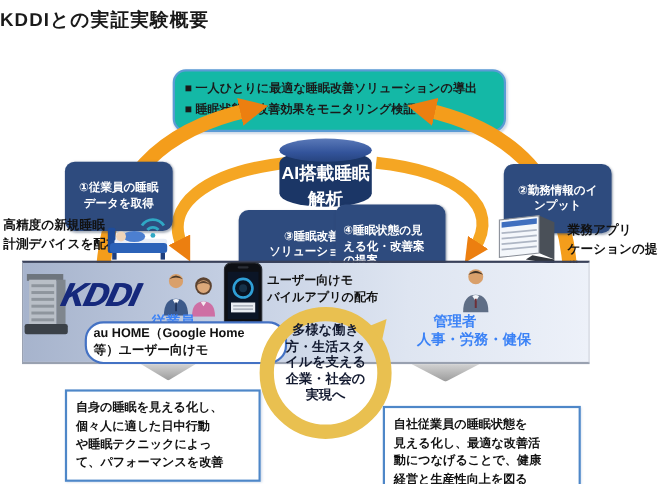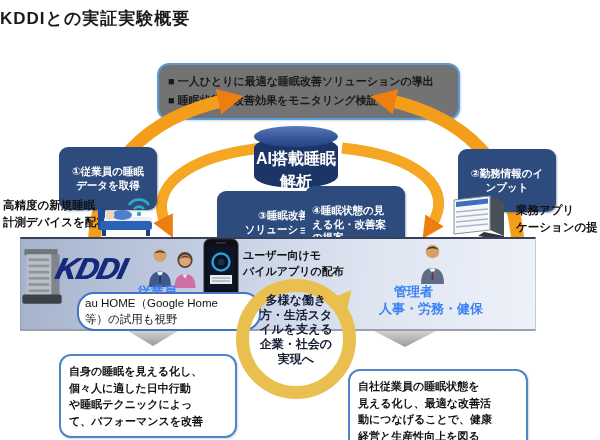--- a/index.html
+++ b/index.html
@@ -7,21 +7,21 @@
     position:relative;width:600px;height:440px;background:#ffffff;overflow:hidden;
     font-family:"Liberation Sans","DejaVu Sans",sans-serif;color:#111;
   }
   .abs{position:absolute;}
   .title{
     left:0;top:7px;width:600px;text-align:left;
     font-size:17px;font-weight:bold;letter-spacing:1px;color:#1a1a1a;
   }
   .goals-box{
     left:157px;top:63px;width:281px;
-    background:#737373;border:2px solid #5B9BD5;border-radius:12px;
+    background:#14b8a6;border:2px solid #5B9BD5;border-radius:12px;
     padding:7px 9px;font-size:11px;font-weight:bold;line-height:1.75;color:#1a1a1a;
     box-shadow:1px 1px 2px rgba(120,150,190,.35);
   }
   svg.arrows{left:0;top:0;width:600px;height:440px;}
   
   .cylinder{left:254px;top:126px;width:84px;height:64px;}
   .cyl-body{position:absolute;left:0;top:10px;width:84px;height:52px;background:#1B3666;border-radius:42px/12px;}
   .cyl-top{position:absolute;left:0;top:0;width:84px;height:21px;border-radius:50%;
     background:linear-gradient(180deg,#5A79B8 0%,#33549B 60%,#27447F 100%);}
   .cyl-text{position:absolute;left:0;top:21px;width:84px;text-align:center;
@@ -48,21 +48,21 @@
   .kddi-logo{
     left:56px;top:252px;font-size:30px;font-weight:bold;font-style:italic;
     color:#16297C;letter-spacing:-1px;transform:skewX(-14deg);
     text-shadow:1px 0 0 #16297C;
   }
   .band-label{font-weight:bold;color:#3b82f6;}
   .employees-label{left:138px;top:283px;width:70px;font-size:13px;}
   .app-note{left:243px;top:248px;width:110px;font-size:11px;font-weight:bold;line-height:1.45;color:#111;}
   .auhome-box{
     left:77px;top:292px;width:168px;background:#fff;border:2px solid #4472C4;border-radius:17px;
-    font-size:11.5px;font-weight:normal;line-height:1.35;padding:2px 6px;color:#111;
+    font-size:11.5px;font-weight:bold;line-height:1.35;padding:2px 6px;color:#111;
   }
   .manager-label{left:394px;top:283px;width:80px;font-size:13px;}
   .manager-sub{left:379px;top:300px;width:110px;font-size:13px;}
   
   .vision-ring{
     left:236px;top:279px;width:94px;height:94px;border:13px solid #E9C050;border-radius:50%;
   }
   .ring-arrow{
     left:337px;top:288px;width:0;height:0;
     border-left:9px solid transparent;border-right:9px solid transparent;
@@ -70,21 +70,21 @@
   }
   .vision-text{
     left:244px;top:293px;width:104px;text-align:center;
     font-size:12px;font-weight:bold;line-height:1.22;color:#131a30;
   }
   .chevron{background:linear-gradient(180deg,#d2d2d2,#9b9b9b);
     clip-path:polygon(0 0,100% 0,50% 100%);}
   .chevron-left{left:128px;top:331px;width:50px;height:15px;}
   .chevron-right{left:374px;top:331px;width:62px;height:16px;}
   .outcome-box{
-    background:#fff;border:2px solid #4E87C8;border-radius:12px;
+    background:#fff;border:2px solid #4E87C8;border-radius:0;
     font-size:11px;font-weight:bold;line-height:1.5;padding:7px 8px;color:#111;
     box-shadow:1px 1px 2px rgba(120,150,190,.35);
   }
   .outcome-left{left:59px;top:354px;width:158px;}
   .outcome-right{left:348px;top:351px;width:160px;margin-top:18px;}
 </style>
 </head>
 <body>
 
 <div id="canvas">
@@ -213,21 +213,21 @@
     <line x1="9" y1="43" x2="27" y2="43" stroke="#9AA2AE" stroke-width="1.2"></line>
     <circle cx="18" cy="56.5" r="2.4" fill="#3A3E45"></circle>
   </svg>
   <div class="abs app-note">
     <div>ユーザー向けモ</div>
     <div>バイルアプリの配布</div>
   </div>
 
   <div class="abs auhome-box">
     <div>au HOME（Google Home</div>
-    <div>等）の試用も視野</div>
+    <div>等）ユーザー向けモ</div>
   </div>
 
   <svg class="abs" style="left:419px;top:242px" width="27" height="42" viewBox="0 0 27 42">
     <circle cx="13.5" cy="9.5" r="6.8" fill="#D9A06B"></circle>
     <path d="M6.9 7.8 Q13.5 1 20.1 7.8 Q13.5 4.6 6.9 7.8 Z" fill="#3E3226"></path>
     <path d="M2 42 Q2 26 13.5 26 Q25 26 25 42 Z" fill="#5F6E86"></path>
     <path d="M10.4 27 L13.5 32 L16.6 27 Q13.5 25.4 10.4 27 Z" fill="#F2F5F9"></path>
     <rect x="12.6" y="29.6" width="1.8" height="8.4" fill="#6E3038"></rect>
   </svg>
   <div class="abs band-label manager-label">管理者</div>

